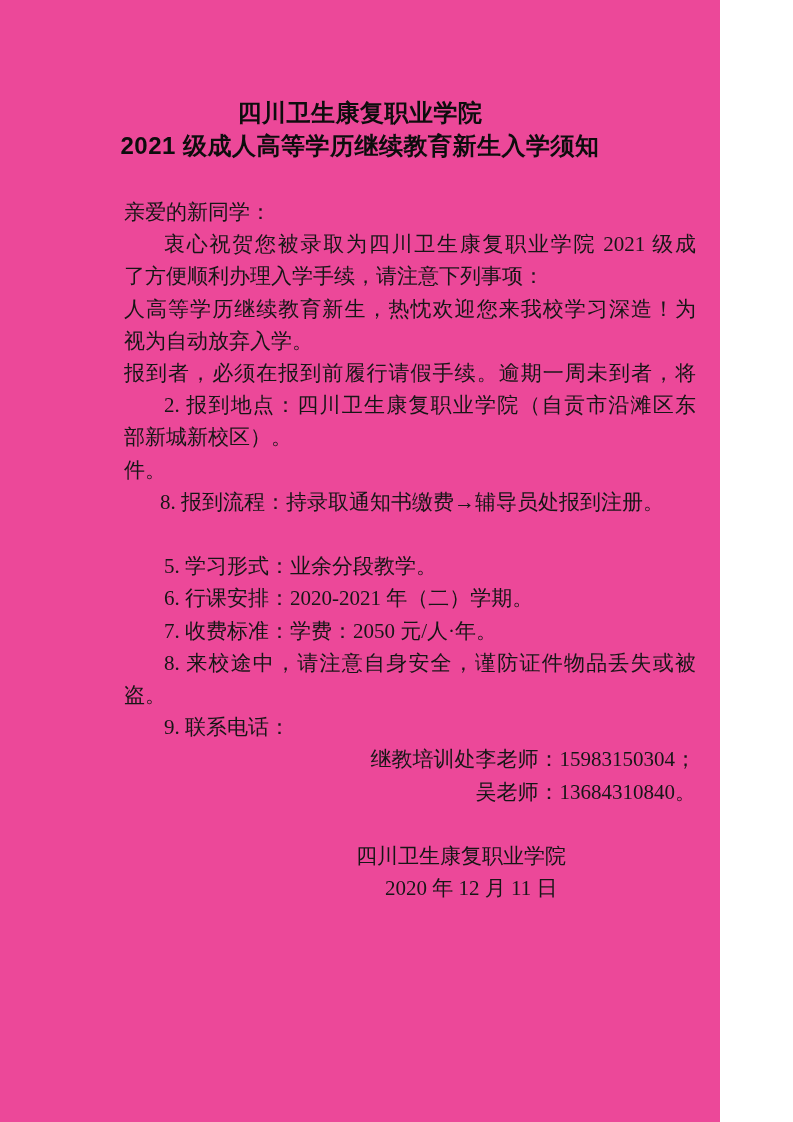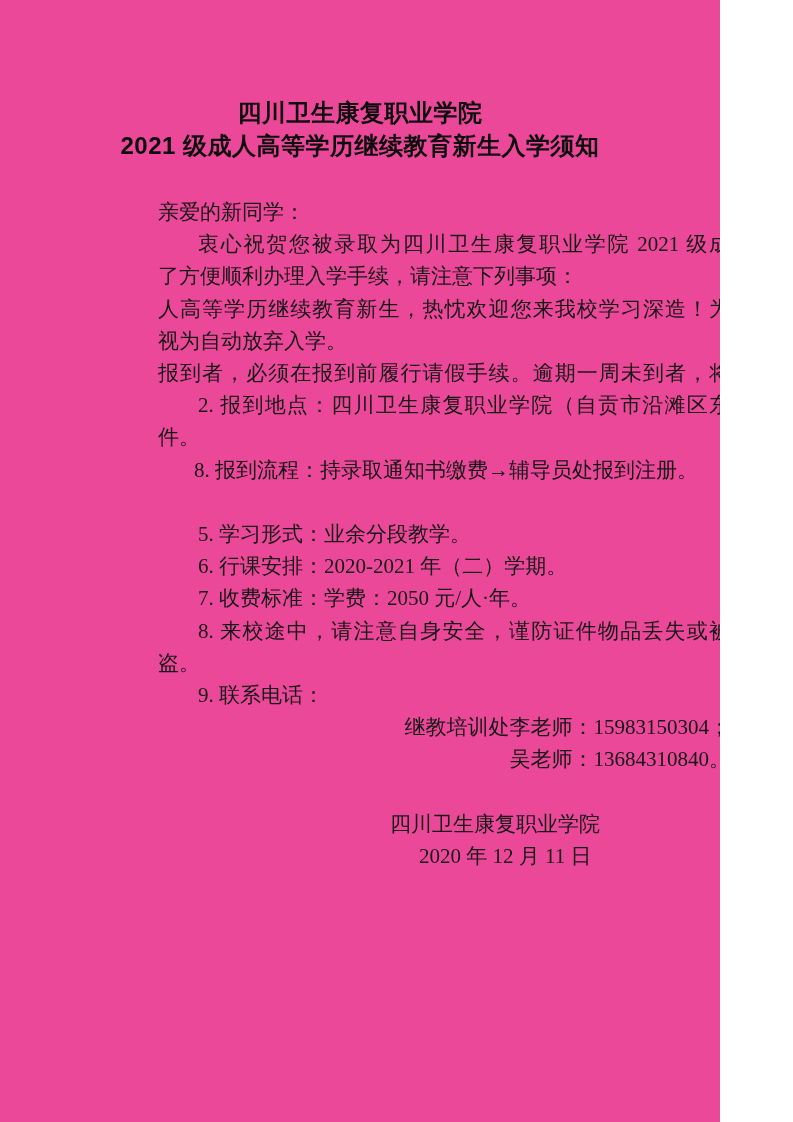--- a/index.html
+++ b/index.html
@@ -25,21 +25,20 @@
     color: #0d0d0d;
     letter-spacing: 0.5px;
   }
   .doc-body {
     position: absolute;
     left: 124px;
     top: 196px;
     width: 572px;
     font-size: 21px;
     line-height: 32.2px;
-    margin-left: 34px;
   }
   .line { min-height: 32.2px; }
   .line.fill { text-align: justify; text-align-last: justify; }
   .line.nowrap { white-space: nowrap; }
 </style>
 </head>
 <body>
 
 <div class="page">
   <div class="titles">
@@ -47,20 +46,21 @@
     <div>2021 级成人高等学历继续教育新生入学须知</div>
   </div>
   <div class="doc-body">
       <div class="line">亲爱的新同学：</div>
       <div class="line fill" style="padding-left: 40px;">衷心祝贺您被录取为四川卫生康复职业学院 2021 级成</div>
       <div class="line">了方便顺利办理入学手续，请注意下列事项：</div>
       <div class="line fill">人高等学历继续教育新生，热忱欢迎您来我校学习深造！为</div>
       <div class="line">视为自动放弃入学。</div>
       <div class="line fill">报到者，必须在报到前履行请假手续。逾期一周未到者，将</div>
       <div class="line fill" style="padding-left: 40px;">2. 报到地点：四川卫生康复职业学院（自贡市沿滩区东</div>
+      <div class="line">部新城新校区）。</div>
       <div class="line">件。</div>
       <div class="line nowrap" style="padding-left: 36px;">8. 报到流程：持录取通知书缴费→辅导员处报到注册。</div>
       <div class="line">&nbsp;</div>
       <div class="line" style="padding-left: 40px;">5. 学习形式：业余分段教学。</div>
       <div class="line" style="padding-left: 40px;">6. 行课安排：2020-2021 年（二）学期。</div>
       <div class="line" style="padding-left: 40px;">7. 收费标准：学费：2050 元/人·年。</div>
       <div class="line fill" style="padding-left: 40px;">8. 来校途中，请注意自身安全，谨防证件物品丢失或被</div>
       <div class="line">盗。</div>
       <div class="line" style="padding-left: 40px;">9. 联系电话：</div>
       <div class="line" style="padding-left: 40px; text-align: right;">继教培训处李老师：15983150304；</div>

